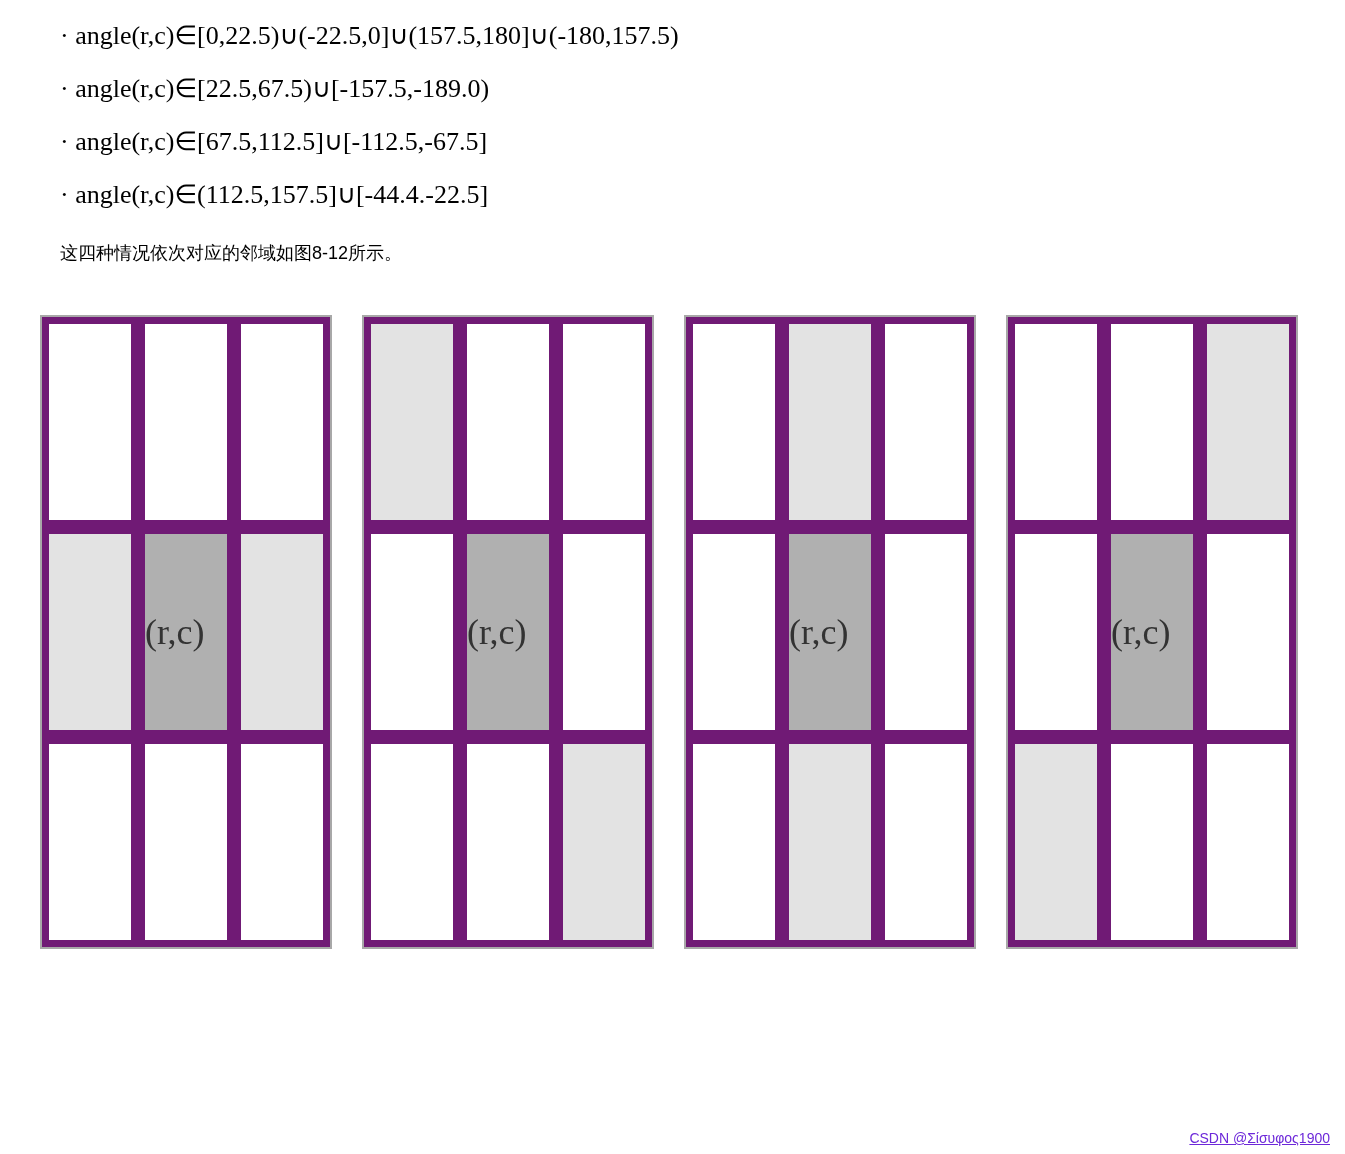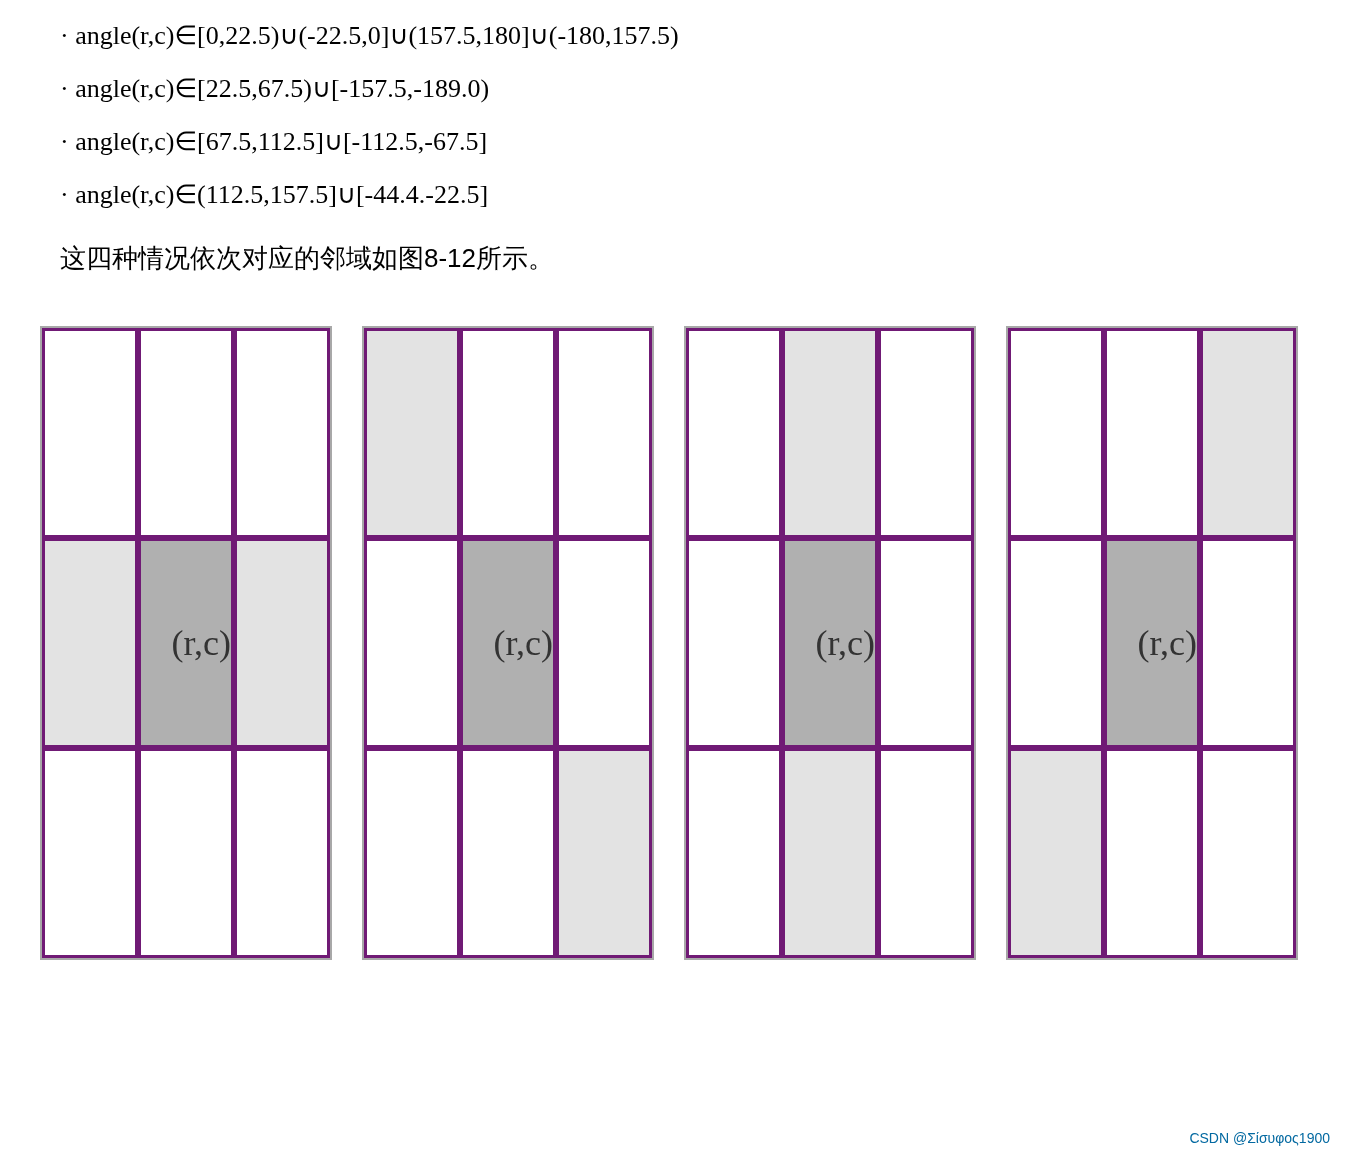--- a/index.html
+++ b/index.html
@@ -17,45 +17,45 @@
       margin-bottom: 10px;
     }
     .formula-line {
       font-size: 26px;
       color: #000000;
       margin-bottom: 22px;
       padding-left: 20px;
       font-family: "Times New Roman", serif;
     }
     .caption {
-      font-size: 26px;
+      font-size: 18px;
       color: #000000;
       margin-bottom: 50px;
       padding-left: 20px;
       font-family: "Microsoft YaHei", "SimSun", sans-serif;
       margin-top: 31px;
     }
     .grids-row {
       display: flex;
       flex-direction: row;
       gap: 30px;
       justify-content: flex-start;
       padding-left: 0px;
     }
     .grid {
       display: grid;
       grid-template-columns: repeat(3, 96px);
       grid-template-rows: repeat(3, 210px);
       border: 2px solid #a8a8a8;
     }
     .cell {
-      border: 3px solid #701a75;
+      border: 7px solid #701a75;
       display: flex;
       align-items: center;
-      justify-content: flex-end;
+      justify-content: flex-start;
       font-family: "Times New Roman", serif;
       font-size: 36px;
       color: #333;
     }
     .white {
       background: #ffffff;
     }
     .light {
       background: #e3e3e3;
     }
@@ -63,22 +63,23 @@
       background: #b0b0b0;
     }
     .center-label {
       font-style: normal;
     }
     .watermark {
       position: fixed;
       bottom: 8px;
       right: 15px;
       font-size: 14px;
-      color: #0369a1;
+      color: #6d28d9;
       font-family: Arial, sans-serif;
+      text-decoration: underline;
     }
   </style>
 </head>
 <body>
 
 <div class="formula-list">
   <div class="formula-line">· angle(r,c)∈[0,22.5)∪(-22.5,0]∪(157.5,180]∪(-180,157.5)</div>
   <div class="formula-line">· angle(r,c)∈[22.5,67.5)∪[-157.5,-189.0)</div>
   <div class="formula-line">· angle(r,c)∈[67.5,112.5]∪[-112.5,-67.5]</div>
   <div class="formula-line">· angle(r,c)∈(112.5,157.5]∪[-44.4.-22.5]</div>

